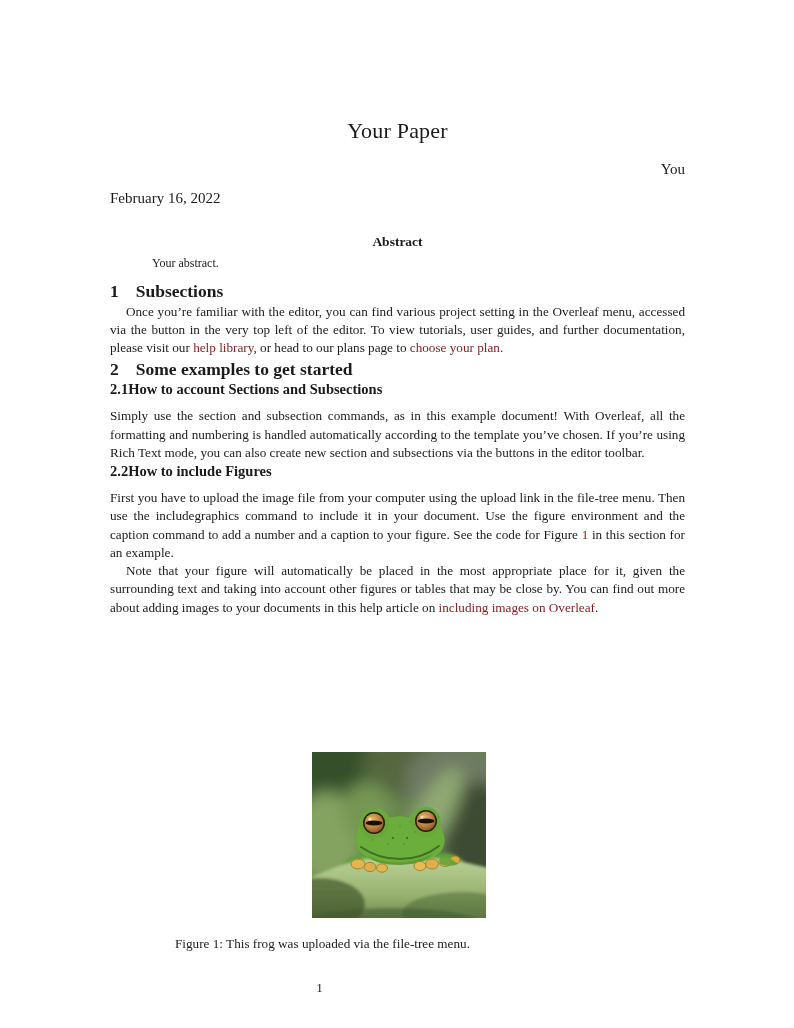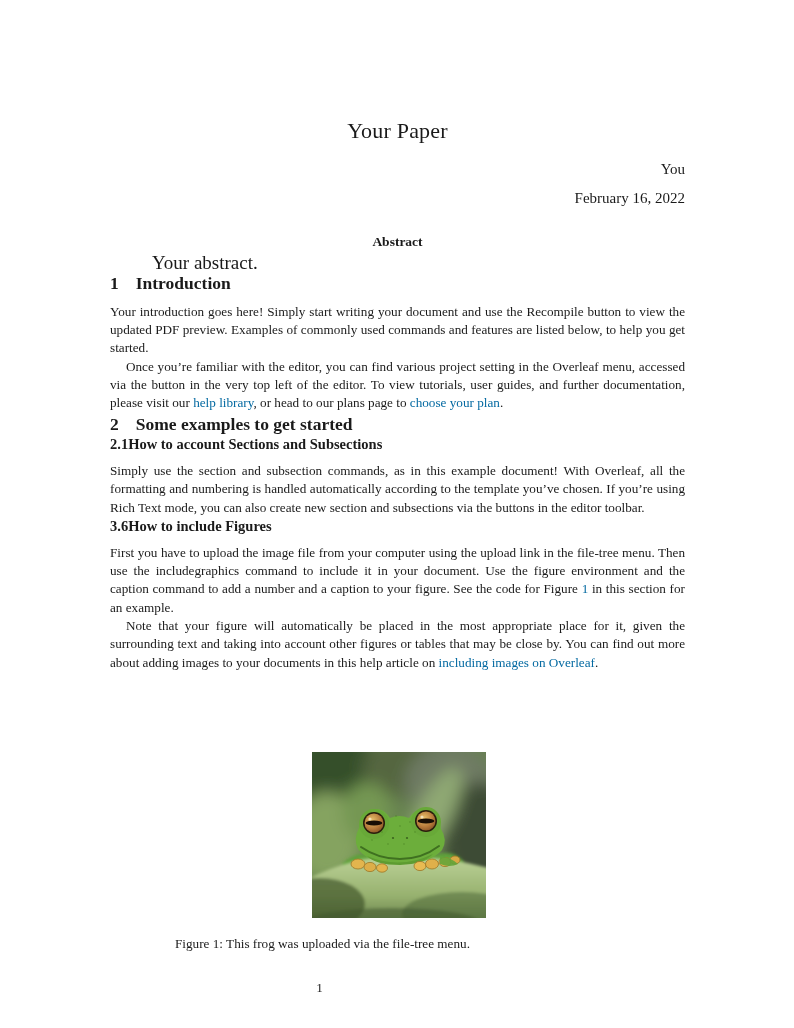--- a/index.html
+++ b/index.html
@@ -6,70 +6,69 @@
   body{
     width:794px;height:1028px;background:#ffffff;
     font-family:"Liberation Serif","DejaVu Serif",serif;
     color:#1a1a1a;overflow:hidden;
   }
   .page{position:relative;width:639px;height:1028px;background:#ffffff;}
   .content{margin:0 109px 0 110px;width:575px;}
 
   .paper-title{margin:0;padding-top:118px;text-align:center;font-size:22px;font-weight:400;letter-spacing:.2px;}
   .paper-author{margin-top:17px;text-align:right;font-size:15px;}
-  .paper-date{margin-top:12px;text-align:right;font-size:15px;}
+  .paper-date{margin-top:12px;text-align:left;font-size:15px;}
 
   .abstract-heading{margin-top:27px;text-align:center;font-size:13.5px;font-weight:700;}
-  .abstract-body{margin:4px 42px 0 42px;font-size:19px;line-height:18px;}
+  .abstract-body{margin:4px 42px 8px 42px;font-size:12px;line-height:18px;}
 
   h2.sec{margin:0;font-size:17.5px;font-weight:700;line-height:1.3;}
   h3.subsec{margin:0;font-size:14.5px;font-weight:700;line-height:1.3;}
   .sec-num{display:inline-block;margin-right:17px;}
   .subsec-num{display:inline-block;}
   .mt-sec1{margin-top:20px;}
   .mt-sec2{margin-top:11px;}
   .mt-sub{margin-top:12px;}
 
   p.body{margin:0;font-size:13.2px;line-height:18.3px;text-align:justify;}
   p.first{margin-top:8px;}
   p.cont{text-indent:16px;}
 
-  a.doclink{color:#0369a1;text-decoration:none;cursor:pointer;}
+  a.doclink{color:#7f1d1d;text-decoration:none;cursor:pointer;}
 
   .figure-wrap{position:absolute;left:312px;top:752px;width:174px;height:166px;}
   .figure-wrap svg{display:block;}
   .figure-caption{position:absolute;left:0;right:0;top:936px;text-align:center;font-size:13.2px;padding-left:6px;}
   .page-number{position:absolute;left:0;right:0;top:980px;text-align:center;font-size:13.2px;}
 </style>
 </head>
 <body>
 
 <div class="page">
   <div class="content">
 
     <h1 class="paper-title">Your Paper</h1>
     <div class="paper-author">You</div>
     <div class="paper-date">February 16, 2022</div>
 
     <div class="abstract-heading">Abstract</div>
     <p class="abstract-body">Your abstract.</p>
 
-    <h2 class="sec mt-sec1"><span class="sec-num">1</span><span>Introduction</span></h2>
+    <h2 class="sec mt-sec1"><span class="sec-num">1</span><span>Subsections</span></h2>
 
-    <p class="body first">Your introduction goes here! Simply start writing your document and use the Recompile button to view the updated PDF preview. Examples of commonly used commands and features are listed below, to help you get started.</p>
 
     <p class="body cont"><span>Once you’re familiar with the editor, you can find various project setting in the Overleaf menu, accessed via the button in the very top left of the editor. To view tutorials, user guides, and further documentation, please visit our </span><a class="doclink">help library</a><span>, or head to our plans page to </span><a class="doclink">choose your plan</a><span>.</span></p>
 
     <h2 class="sec mt-sec2"><span class="sec-num">2</span><span>Some examples to get started</span></h2>
 
     <h3 class="subsec mt-sub"><span class="subsec-num">2.1</span><span>How to account Sections and Subsections</span></h3>
 
     <p class="body first">Simply use the section and subsection commands, as in this example document! With Overleaf, all the formatting and numbering is handled automatically according to the template you’ve chosen. If you’re using Rich Text mode, you can also create new section and subsections via the buttons in the editor toolbar.</p>
 
-    <h3 class="subsec mt-sub"><span class="subsec-num">3.6</span><span>How to include Figures</span></h3>
+    <h3 class="subsec mt-sub"><span class="subsec-num">2.2</span><span>How to include Figures</span></h3>
 
     <p class="body first"><span>First you have to upload the image file from your computer using the upload link in the file-tree menu. Then use the includegraphics command to include it in your document. Use the figure environment and the caption command to add a number and a caption to your figure. See the code for Figure </span><a class="doclink">1</a><span> in this section for an example.</span></p>
 
     <p class="body cont"><span>Note that your figure will automatically be placed in the most appropriate place for it, given the surrounding text and taking into account other figures or tables that may be close by. You can find out more about adding images to your documents in this help article on </span><a class="doclink">including images on Overleaf</a><span>.</span></p>
 
   </div>
 
   <div class="figure-wrap">
     <svg viewBox="0 0 174 166" width="174" height="166" aria-label="frog">
       <defs>

